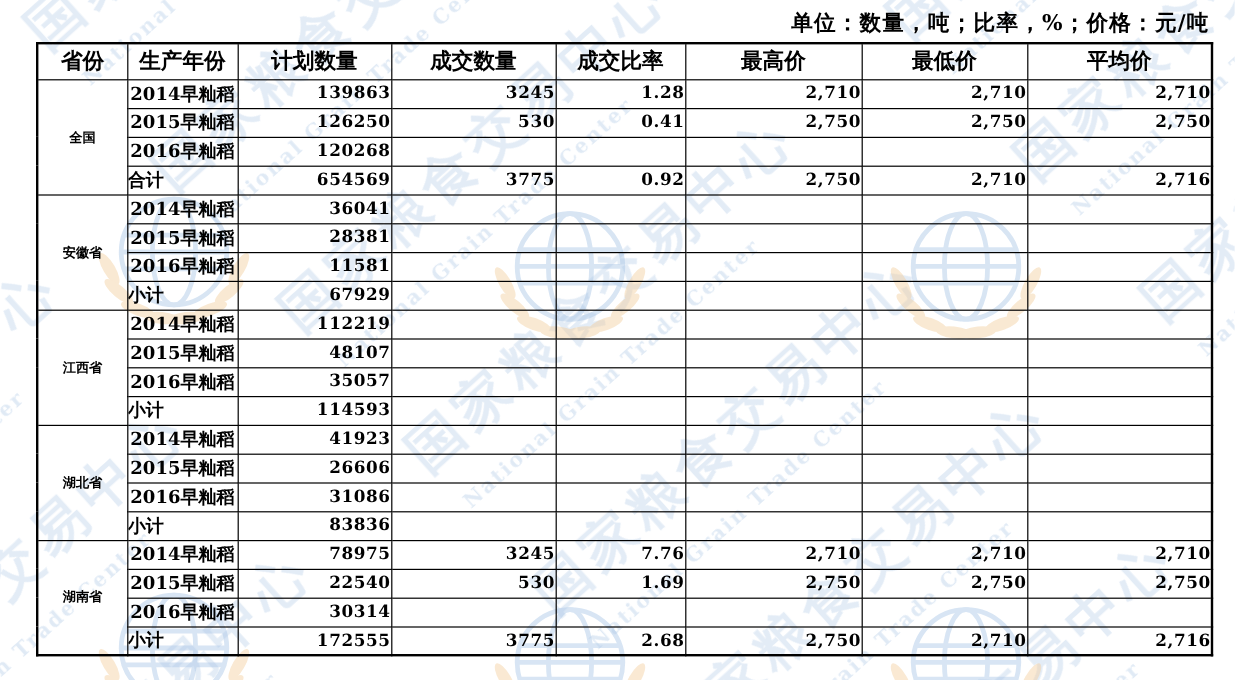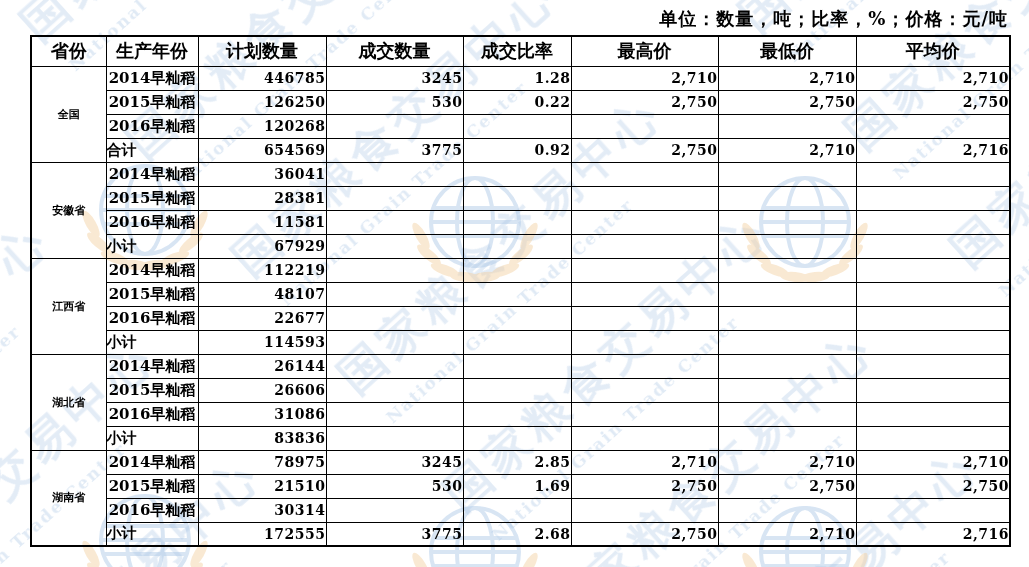--- a/index.html
+++ b/index.html
@@ -100,32 +100,32 @@
           <th>成交比率</th>
           <th>最高价</th>
           <th>最低价</th>
           <th>平均价</th>
         </tr>
     </thead>
     <tbody id="table-body">
         <tr>
           <td rowspan="4" class="province">全国</td>
           <td class="yearcell">2014早籼稻</td>
-          <td class="num">446785</td>
+          <td class="num">139863</td>
           <td class="num">3245</td>
           <td class="num">1.28</td>
           <td class="num">2,710</td>
           <td class="num">2,710</td>
           <td class="num">2,710</td>
         </tr>
         <tr>
           <td class="yearcell">2015早籼稻</td>
           <td class="num">126250</td>
           <td class="num">530</td>
-          <td class="num">0.22</td>
+          <td class="num">0.41</td>
           <td class="num">2,750</td>
           <td class="num">2,750</td>
           <td class="num">2,750</td>
         </tr>
         <tr>
           <td class="yearcell">2016早籼稻</td>
           <td class="num">120268</td>
           <td class="num"></td>
           <td class="num"></td>
           <td class="num"></td>
@@ -192,40 +192,40 @@
           <td class="yearcell">2015早籼稻</td>
           <td class="num">48107</td>
           <td class="num"></td>
           <td class="num"></td>
           <td class="num"></td>
           <td class="num"></td>
           <td class="num"></td>
         </tr>
         <tr>
           <td class="yearcell">2016早籼稻</td>
-          <td class="num">22677</td>
+          <td class="num">35057</td>
           <td class="num"></td>
           <td class="num"></td>
           <td class="num"></td>
           <td class="num"></td>
           <td class="num"></td>
         </tr>
         <tr>
           <td class="yearcell total">小计</td>
           <td class="num">114593</td>
           <td class="num"></td>
           <td class="num"></td>
           <td class="num"></td>
           <td class="num"></td>
           <td class="num"></td>
         </tr>
         <tr>
           <td rowspan="4" class="province">湖北省</td>
           <td class="yearcell">2014早籼稻</td>
-          <td class="num">26144</td>
+          <td class="num">41923</td>
           <td class="num"></td>
           <td class="num"></td>
           <td class="num"></td>
           <td class="num"></td>
           <td class="num"></td>
         </tr>
         <tr>
           <td class="yearcell">2015早籼稻</td>
           <td class="num">26606</td>
           <td class="num"></td>
@@ -250,28 +250,28 @@
           <td class="num"></td>
           <td class="num"></td>
           <td class="num"></td>
           <td class="num"></td>
         </tr>
         <tr>
           <td rowspan="4" class="province">湖南省</td>
           <td class="yearcell">2014早籼稻</td>
           <td class="num">78975</td>
           <td class="num">3245</td>
-          <td class="num">2.85</td>
-          <td class="num">2,710</td>
-          <td class="num">2,710</td>
-          <td class="num">2,710</td>
-        </tr>
-        <tr>
-          <td class="yearcell">2015早籼稻</td>
-          <td class="num">21510</td>
+          <td class="num">7.76</td>
+          <td class="num">2,710</td>
+          <td class="num">2,710</td>
+          <td class="num">2,710</td>
+        </tr>
+        <tr>
+          <td class="yearcell">2015早籼稻</td>
+          <td class="num">22540</td>
           <td class="num">530</td>
           <td class="num">1.69</td>
           <td class="num">2,750</td>
           <td class="num">2,750</td>
           <td class="num">2,750</td>
         </tr>
         <tr>
           <td class="yearcell">2016早籼稻</td>
           <td class="num">30314</td>
           <td class="num"></td>

